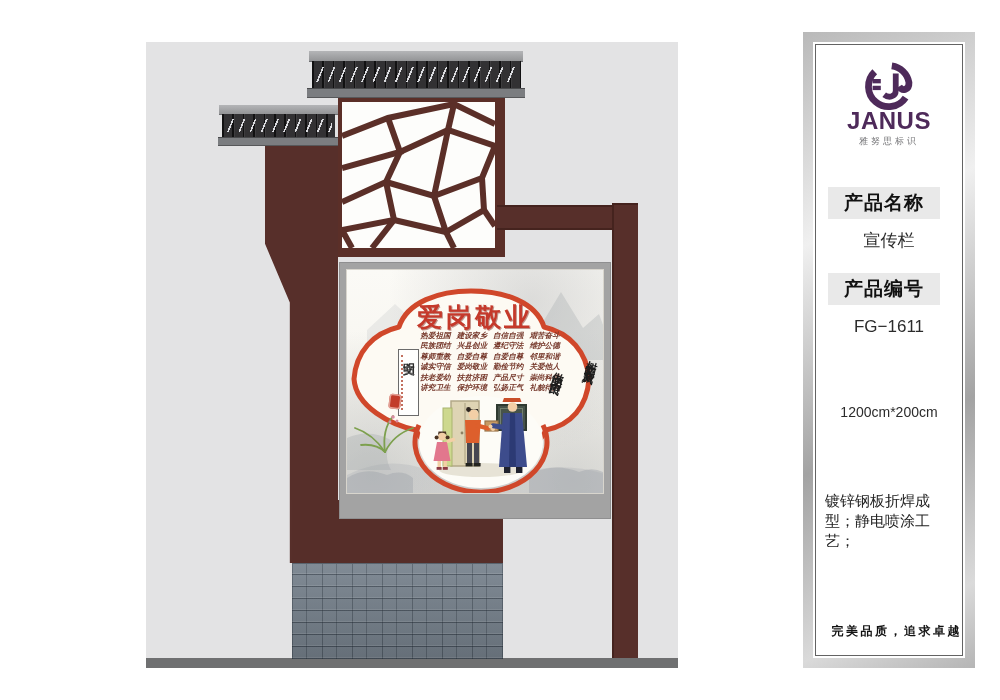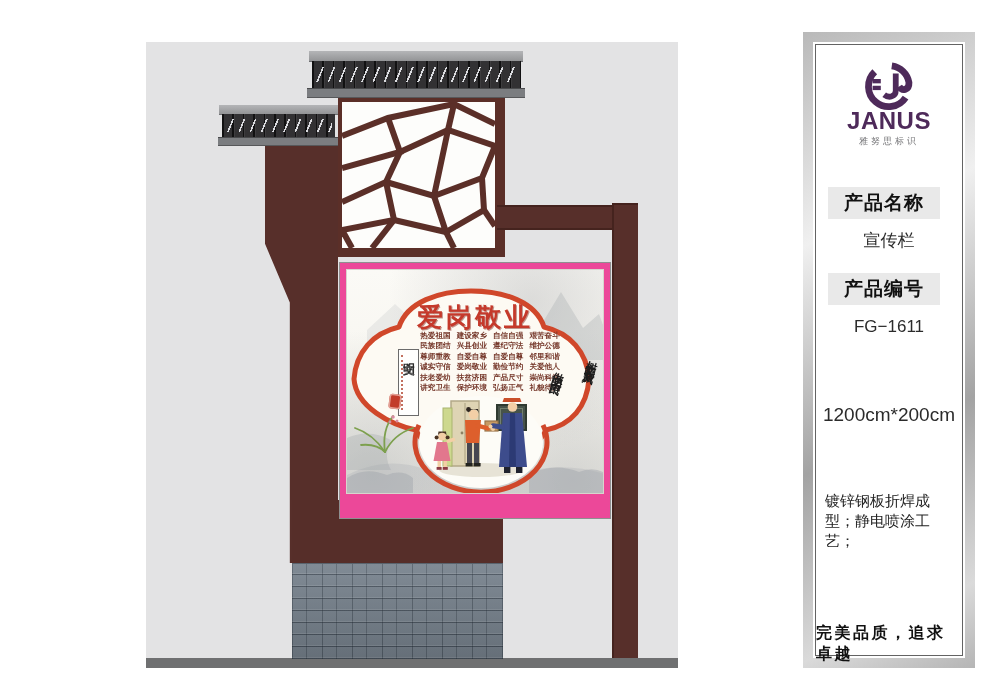--- a/index.html
+++ b/index.html
@@ -32,37 +32,37 @@
 
   #lattice{left:338px;top:95px;width:167px;height:162px;background:#fdfdfb;
     border-style:solid;border-color:#5b2f28;border-width:7px 10px 9px 4px;box-sizing:border-box;overflow:hidden;}
 
   #beam{left:497px;top:205px;width:115px;height:25px;background:#572f2a;
     border-top:2px solid #45231e;border-bottom:2px solid #45231e;box-sizing:border-box;}
   #right-pillar{left:612px;top:203px;width:26px;height:455px;background:#572f2a;
     border-left:2px solid #45231e;border-top:2px solid #45231e;box-sizing:border-box;}
 
   
-  #poster{left:339px;top:262px;width:272px;height:257px;background:#ec4899;
+  #poster{left:339px;top:262px;width:272px;height:257px;background:#a3a3a3;
     border:1px solid #8f8f90;box-sizing:border-box;padding:6px;}
   #artwork{position:relative;width:258px;height:225px;overflow:hidden;border:1px solid #d8d5cd;box-sizing:border-box;
     background:
       radial-gradient(ellipse at 72% 14%, rgba(150,152,156,.30), transparent 55%),
       radial-gradient(ellipse at 10% 92%, rgba(140,145,150,.35), transparent 50%),
       radial-gradient(ellipse at 88% 94%, rgba(140,145,150,.30), transparent 50%),
       linear-gradient(#fbfaf6,#f3f1ea);}
   #artwork svg{position:absolute;left:0;top:0;}
 
   #poster-title{position:absolute;left:0;top:34px;width:100%;text-align:center;
     font-size:26px;font-weight:900;color:#c5392b;letter-spacing:3px;line-height:1;
     text-shadow:1px 1px 0 rgba(120,25,14,.45);font-family:"Liberation Sans",sans-serif;}
 
   #phrase-grid{position:absolute;left:68px;top:62px;width:150px;
     display:grid;grid-template-columns:repeat(4,max-content);column-gap:6px;row-gap:2.5px;
-    justify-content:center;font-size:7.6px;font-weight:700;color:#76382b;line-height:1.05;}
+    justify-content:center;font-size:7.6px;font-weight:700;color:#76382b;line-height:1.05;font-style:italic;}
 
   #civic-box{position:absolute;left:51px;top:79px;width:21px;height:67px;background:rgba(255,255,255,.92);
     border:1px solid #6b6b6b;box-sizing:border-box;display:flex;flex-direction:column;align-items:center;padding-top:3px;}
   #civic-box .strip{position:absolute;left:2px;top:5px;bottom:5px;width:0;border-left:2px dotted #c2705f;}
   .vtext{writing-mode:vertical-rl;text-orientation:upright;}
   #civic-line1{font-family:"Liberation Serif","DejaVu Serif",serif;font-size:12px;font-weight:700;color:#2b2b2b;letter-spacing:1px;}
   #civic-line2{font-family:"Liberation Serif","DejaVu Serif",serif;font-size:9.5px;color:#6a6a6a;margin-top:2px;letter-spacing:1px;}
   #civic-seal{position:absolute;left:42px;top:124px;width:12px;height:15px;background:#c23c2a;border-radius:3px;
     transform:rotate(7deg);box-shadow:inset 0 0 0 1.5px rgba(255,240,235,.55);}
 
@@ -82,29 +82,29 @@
   #brand-name{position:absolute;left:0;top:62px;width:100%;text-align:center;
     font-size:24px;font-weight:800;color:#4e2a5a;letter-spacing:0.5px;}
   #brand-subtitle{position:absolute;left:0;top:90px;width:100%;text-align:center;
     font-size:9px;color:#77777a;letter-spacing:3px;}
 
   .field-label{position:absolute;left:12px;width:112px;height:32px;background:#e9e9e9;
     text-align:center;line-height:32px;font-size:19px;font-weight:700;color:#111;letter-spacing:1px;}
   .field-value{position:absolute;left:0;width:100%;text-align:center;font-size:17px;color:#2b2b2b;}
   #field-label-0{top:142px;} #field-value-0{top:184px;}
   #field-label-1{top:228px;} #field-value-1{top:272px;}
-  #field-label-2{top:314px;} #field-value-2{top:359px;font-size:19px;}
+  #field-label-2{top:314px;} #field-value-2{top:359px;font-size:14px;}
   #field-label-3{top:404px;}
   #field-value-3{top:446px;left:9px;width:120px;text-align:left;font-size:15px;line-height:1.32;color:#222;}
 
   #footer-brand{position:absolute;left:0;top:550px;width:100%;text-align:center;white-space:nowrap;}
   #footer-brand .b1{font-size:22px;font-weight:800;color:#57585a;letter-spacing:0.5px;}
   #footer-brand .b2{font-size:13.5px;font-weight:800;color:#e02525;margin-left:5px;}
-  #footer-tagline{position:absolute;left:0;top:578px;width:100%;text-align:left;
-    font-family:"Liberation Serif","DejaVu Serif",serif;font-weight:700;font-size:16px;color:#111;letter-spacing:2.5px;}
+  #footer-tagline{position:absolute;left:0;top:578px;width:100%;text-align:right;
+    font-family:"Liberation Serif","DejaVu Serif",serif;font-weight:700;font-size:12px;color:#111;letter-spacing:2.5px;}
 </style>
 </head>
 <body>
 
 <div id="stage">
 
   <div class="abs" id="backdrop"></div>
   <div class="abs" id="ground-bar"></div>
 
   <div class="abs" id="left-pillar"></div>

